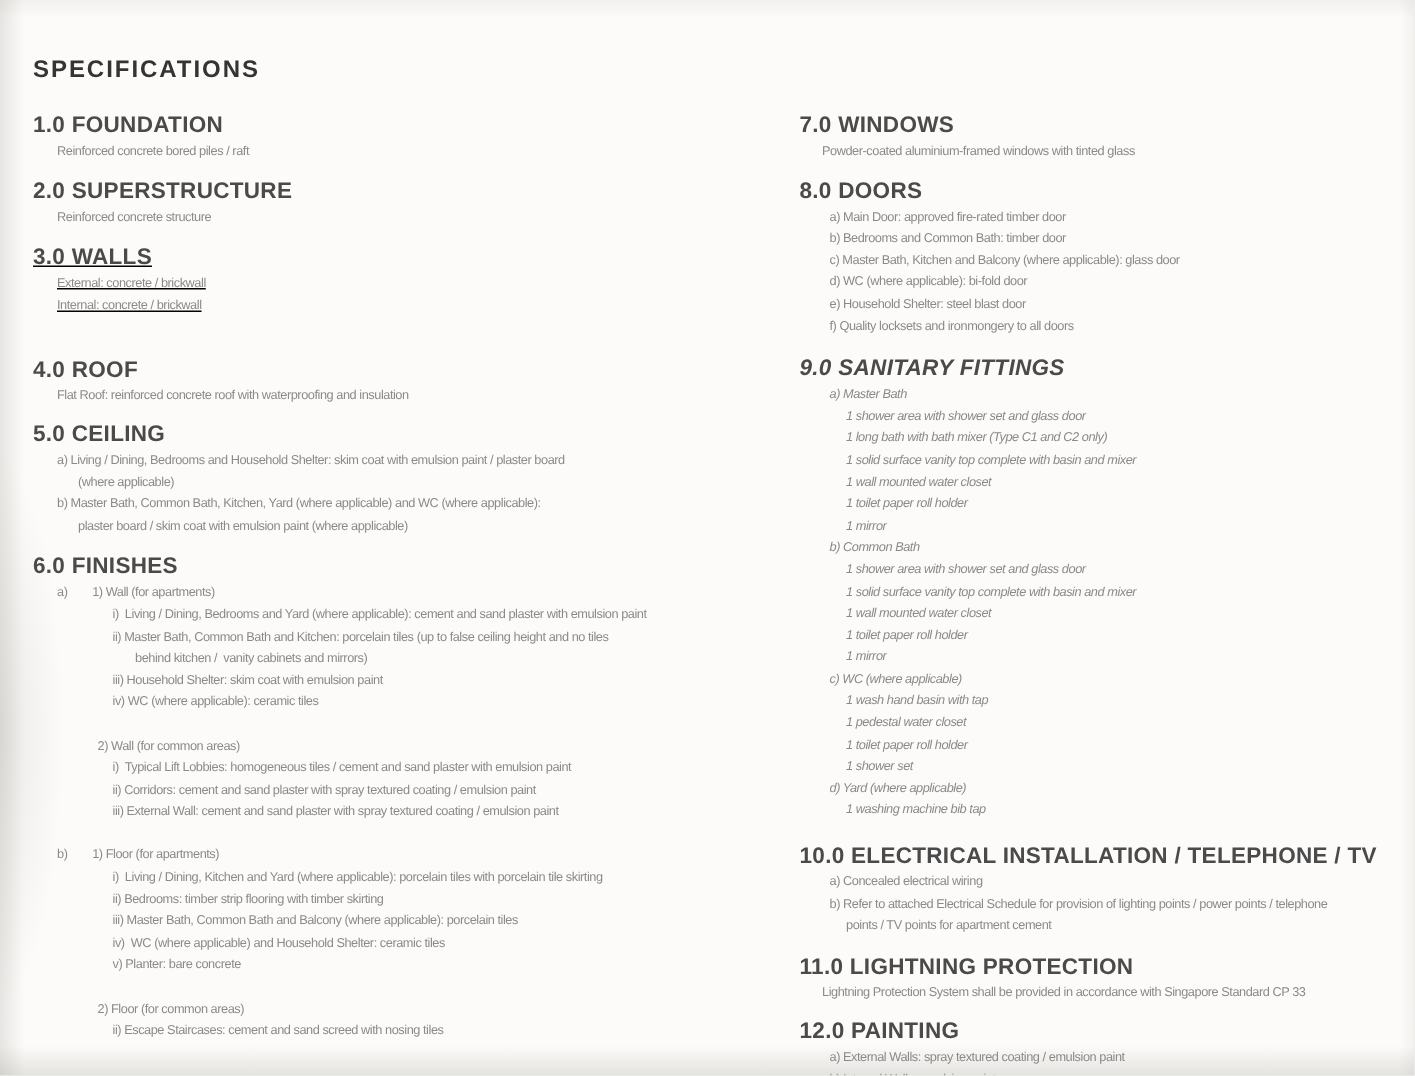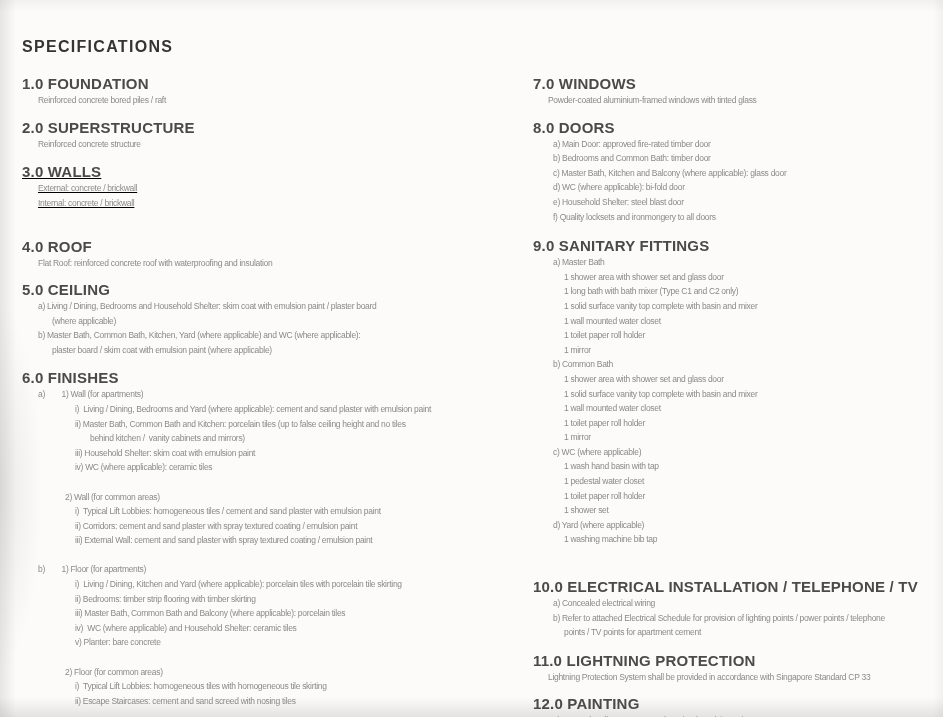--- a/index.html
+++ b/index.html
@@ -93,39 +93,38 @@
         <div class="line i4">iii) External Wall: cement and sand plaster with spray textured coating / emulsion paint</div>
         <div class="line i4"></div>
         <div class="line i1">b)        1) Floor (for apartments)</div>
         <div class="line i4">i)  Living / Dining, Kitchen and Yard (where applicable): porcelain tiles with porcelain tile skirting</div>
         <div class="line i4">ii) Bedrooms: timber strip flooring with timber skirting</div>
         <div class="line i4">iii) Master Bath, Common Bath and Balcony (where applicable): porcelain tiles</div>
         <div class="line i4">iv)  WC (where applicable) and Household Shelter: ceramic tiles</div>
         <div class="line i4">v) Planter: bare concrete</div>
         <div class="line i4"></div>
         <div class="line i3">2) Floor (for common areas)</div>
-        <div class="line i4">i)  Typical Lift Lobbies: homogeneous tiles with homogeneous tile skirting</div>
         <div class="line i4">ii) Escape Staircases: cement and sand screed with nosing tiles</div>
       </section>
     </div>
   <div class="col col-right">
       <section class="section" style="margin-bottom: 13px;">
         <div class="heading">7.0 WINDOWS</div>
         <div class="line r1">Powder-coated aluminium-framed windows with tinted glass</div>
       </section>
       <section class="section" style="margin-bottom: 15px;">
         <div class="heading">8.0 DOORS</div>
         <div class="line rA">a) Main Door: approved fire-rated timber door</div>
         <div class="line rA">b) Bedrooms and Common Bath: timber door</div>
         <div class="line rA">c) Master Bath, Kitchen and Balcony (where applicable): glass door</div>
         <div class="line rA">d) WC (where applicable): bi-fold door</div>
         <div class="line rA">e) Household Shelter: steel blast door</div>
         <div class="line rA">f) Quality locksets and ironmongery to all doors</div>
       </section>
-      <section class="section" style="margin-bottom: 33px;">
+      <section class="section" style="margin-bottom: 17px; font-style: italic;">
         <div class="heading">9.0 SANITARY FITTINGS</div>
         <div class="line rA">a) Master Bath</div>
         <div class="line r2">1 shower area with shower set and glass door</div>
         <div class="line r2">1 long bath with bath mixer (Type C1 and C2 only)</div>
         <div class="line r2">1 solid surface vanity top complete with basin and mixer</div>
         <div class="line r2">1 wall mounted water closet</div>
         <div class="line r2">1 toilet paper roll holder</div>
         <div class="line r2">1 mirror</div>
         <div class="line rA">b) Common Bath</div>
         <div class="line r2">1 shower area with shower set and glass door</div>

